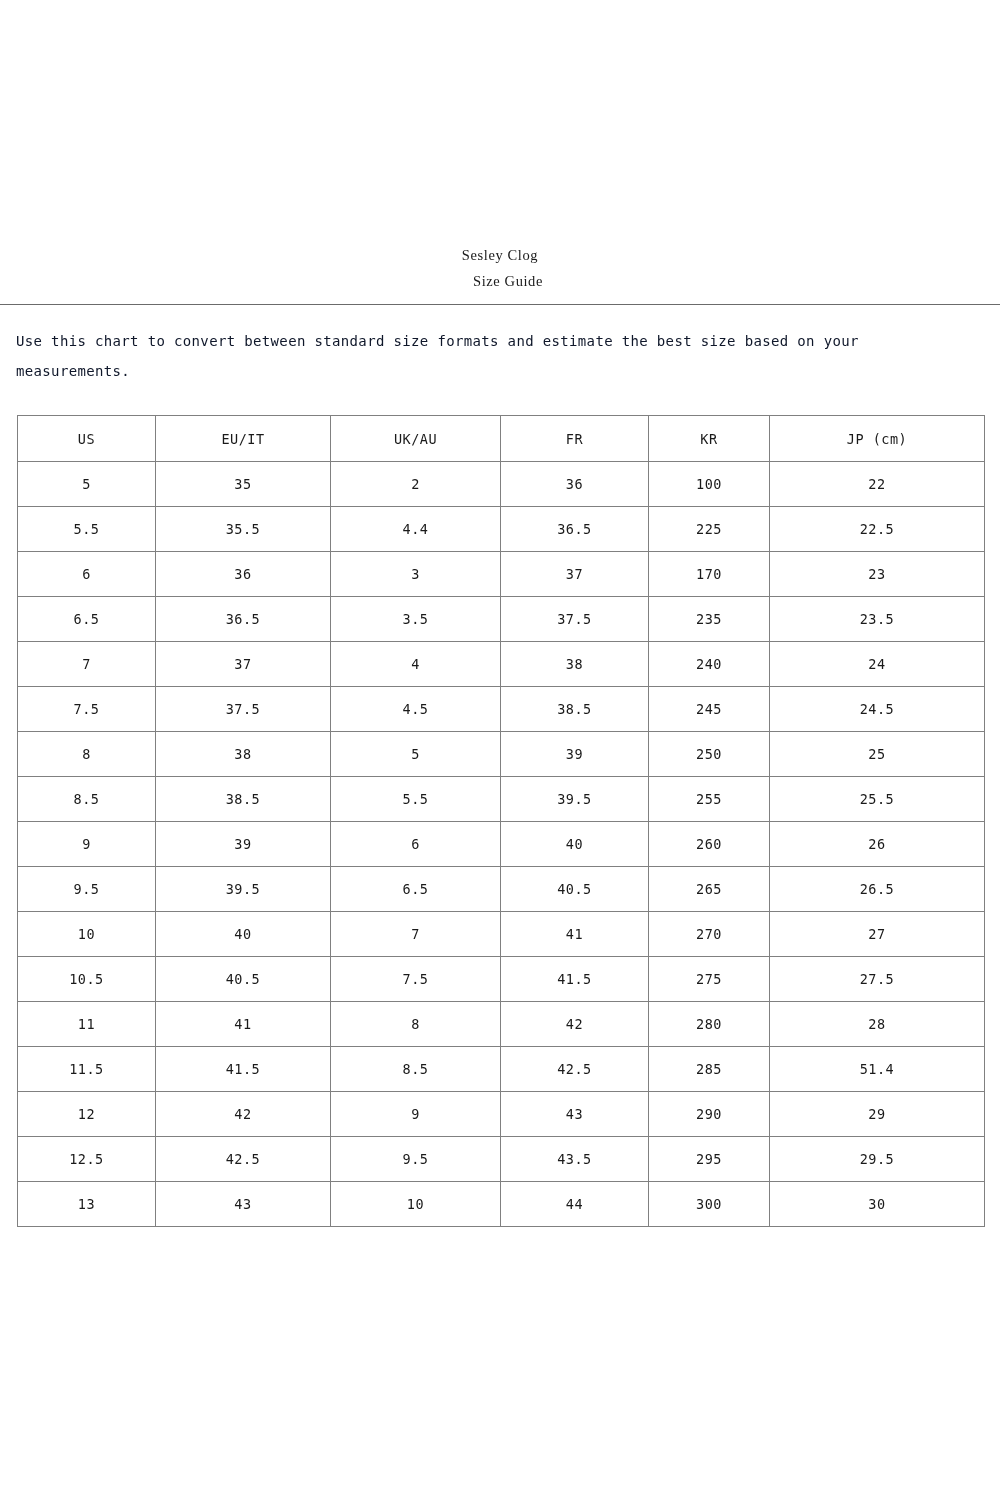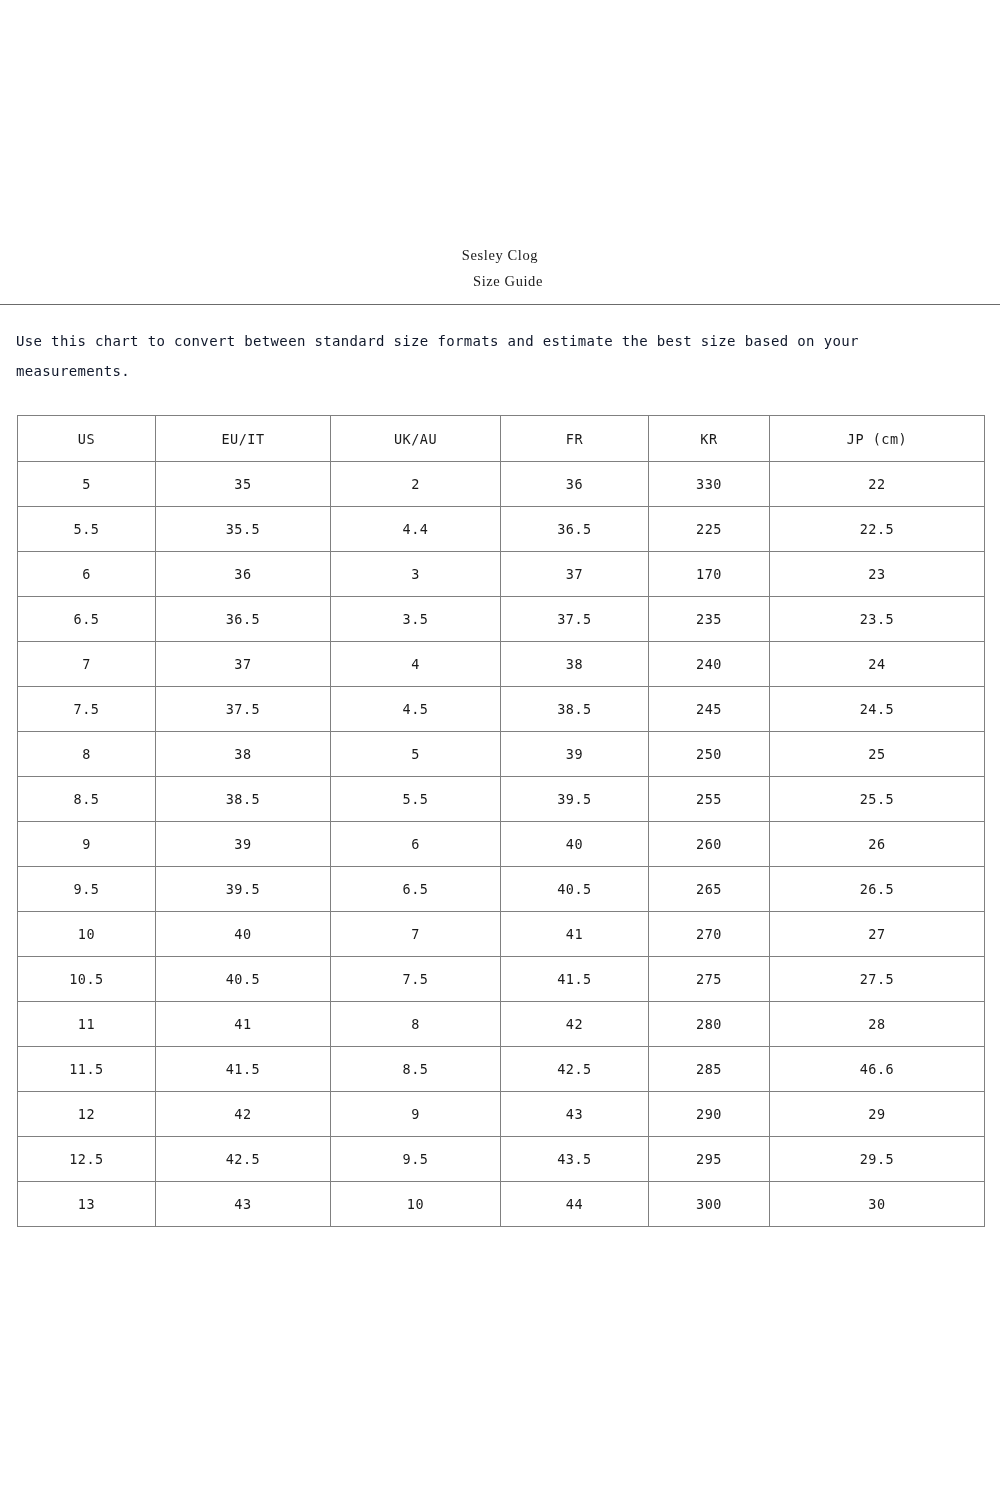--- a/index.html
+++ b/index.html
@@ -140,21 +140,21 @@
             <th>KR</th>
             <th>JP (cm)</th>
           </tr>
       </thead>
       <tbody id="table-body">
           <tr>
             <td>5</td>
             <td>35</td>
             <td>2</td>
             <td>36</td>
-            <td>330</td>
+            <td>100</td>
             <td>22</td>
           </tr>
           <tr>
             <td>5.5</td>
             <td>35.5</td>
             <td>4.4</td>
             <td>36.5</td>
             <td>225</td>
             <td>22.5</td>
           </tr>
@@ -245,21 +245,21 @@
             <td>42</td>
             <td>280</td>
             <td>28</td>
           </tr>
           <tr>
             <td>11.5</td>
             <td>41.5</td>
             <td>8.5</td>
             <td>42.5</td>
             <td>285</td>
-            <td>46.6</td>
+            <td>51.4</td>
           </tr>
           <tr>
             <td>12</td>
             <td>42</td>
             <td>9</td>
             <td>43</td>
             <td>290</td>
             <td>29</td>
           </tr>
           <tr>

